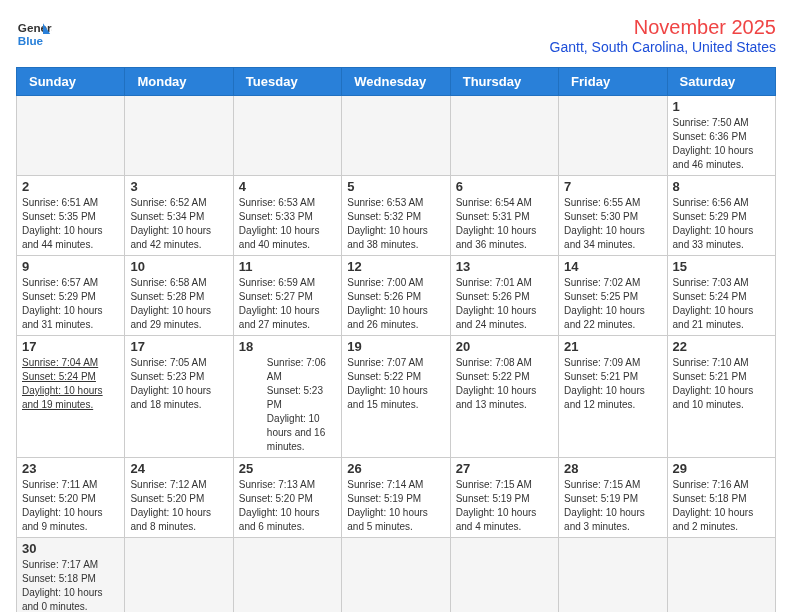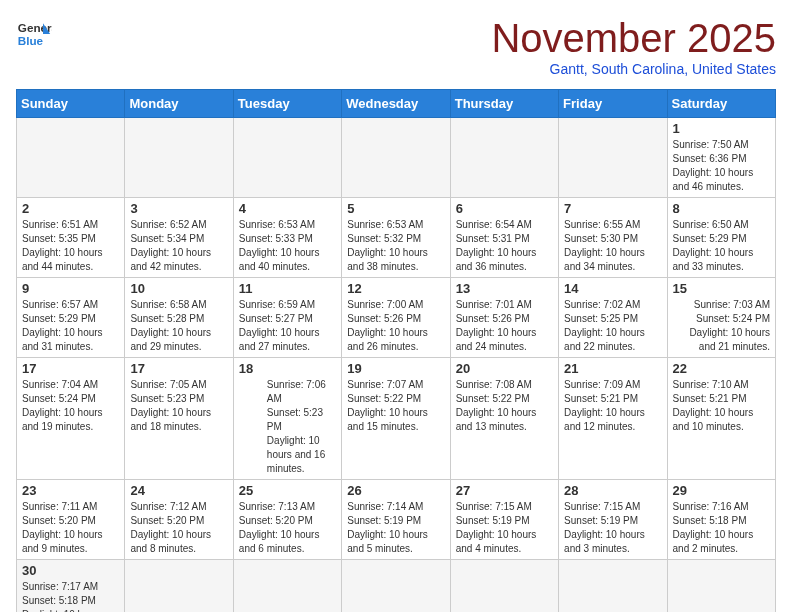--- a/index.html
+++ b/index.html
@@ -22,39 +22,39 @@
       gap: 4px;
     }
     .logo-icon {
       width: 36px;
       height: 36px;
     }
     .title-block {
       text-align: right;
     }
     .month-title {
-      font-size: 40px;
+      font-size: 20px;
       font-weight: normal;
-      color: #7f1d1d;
+      color: #ef4444;
     }
     .location {
       font-size: 14px;
       color: #1d4ed8;
     }
     .calendar {
       width: 100%;
       border-collapse: collapse;
       border: 1px solid #ccc;
     }
     .calendar th {
       background: #2980d9;
       color: #fff;
       font-size: 13px;
       font-weight: bold;
-      padding: 6px 4px;
+      padding: 6px 12px;
       text-align: left;
       border: 1px solid #2070c0;
     }
     .calendar td {
       vertical-align: top;
       border: 1px solid #ccc;
       padding: 3px 5px;
       font-size: 10.5px;
       color: #333;
       width: calc(100%/7);
@@ -156,21 +156,21 @@
 Daylight: 10 hours and 36 minutes.</div>
         </td>
         <td>
           <span class="day-number">7</span>
           <div class="day-info" style="white-space: pre-line;">Sunrise: 6:55 AM
 Sunset: 5:30 PM
 Daylight: 10 hours and 34 minutes.</div>
         </td>
         <td>
           <span class="day-number">8</span>
-          <div class="day-info" style="white-space: pre-line;">Sunrise: 6:50 AM
+          <div class="day-info" style="white-space: pre-line;">Sunrise: 6:56 AM
 Sunset: 5:29 PM
 Daylight: 10 hours and 33 minutes.</div>
         </td>
       </tr>
       <tr>
         <td>
           <span class="day-number">9</span>
           <div class="day-info" style="white-space: pre-line;">Sunrise: 6:57 AM
 Sunset: 5:29 PM
 Daylight: 10 hours and 31 minutes.</div>
@@ -200,29 +200,29 @@
 Daylight: 10 hours and 24 minutes.</div>
         </td>
         <td>
           <span class="day-number">14</span>
           <div class="day-info" style="white-space: pre-line;">Sunrise: 7:02 AM
 Sunset: 5:25 PM
 Daylight: 10 hours and 22 minutes.</div>
         </td>
         <td>
           <span class="day-number">15</span>
-          <div class="day-info" style="white-space: pre-line; text-align: right;">Sunrise: 7:03 AM
+          <div class="day-info" style="white-space: pre-line;">Sunrise: 7:03 AM
 Sunset: 5:24 PM
 Daylight: 10 hours and 21 minutes.</div>
         </td>
       </tr>
       <tr>
         <td>
           <span class="day-number">17</span>
-          <div class="day-info" style="white-space: pre-line;">Sunrise: 7:04 AM
+          <div class="day-info" style="white-space: pre-line; text-decoration: underline;">Sunrise: 7:04 AM
 Sunset: 5:24 PM
 Daylight: 10 hours and 19 minutes.</div>
         </td>
         <td>
           <span class="day-number">17</span>
           <div class="day-info" style="white-space: pre-line;">Sunrise: 7:05 AM
 Sunset: 5:23 PM
 Daylight: 10 hours and 18 minutes.</div>
         </td>
         <td>

